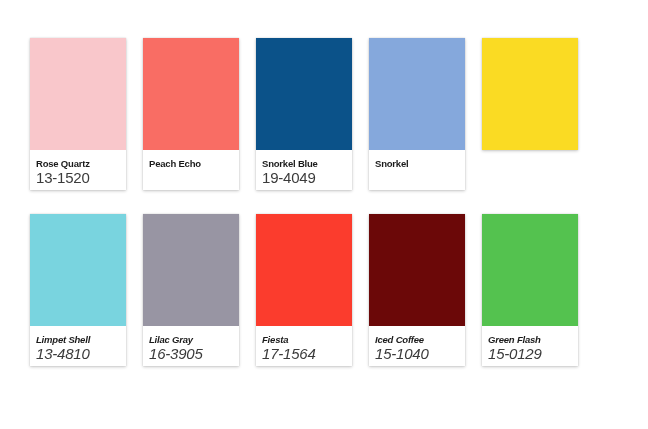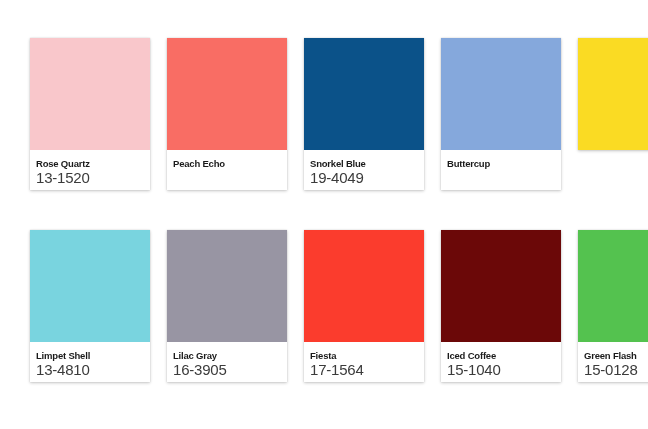--- a/index.html
+++ b/index.html
@@ -22,24 +22,25 @@
     padding: 38px 30px 0 30px;
   }
   .swatch-row {
     display: flex;
     flex-direction: row;
     justify-content: flex-start;
     align-items: flex-start;
     gap: 17px;
   }
   .swatch-row.row-bottom {
-    margin-top: 40px;
+    margin-top: 24px;
+    font-style: italic;
   }
   .swatch-card {
-    width: 120px;
+    width: 96px;
     background: #fdba74;
     box-shadow: 0 1px 3px rgba(0,0,0,0.22), 0 0 1px rgba(0,0,0,0.16);
     display: flex;
     flex-direction: column;
     flex: 0 0 auto;
   }
   .swatch-color {
     width: 100%;
     height: 112px;
     display: block;
@@ -94,21 +95,21 @@
       <div class="swatch-color" style="background-color: rgb(11, 82, 137);"></div>
       <div class="swatch-info">
         <div class="swatch-name">Snorkel Blue</div>
         <div class="swatch-code">19-4049</div>
       </div>
     </div>
 
     <div class="swatch-card">
       <div class="swatch-color" style="background-color: rgb(133, 168, 220);"></div>
       <div class="swatch-info">
-        <div class="swatch-name">Buttercup</div>
+        <div class="swatch-name">Snorkel</div>
       </div>
     </div>
 
     <div class="swatch-card">
       <div class="swatch-color" style="background-color: rgb(250, 219, 35);"></div>
     </div>
 
   </div>
 
   <div class="swatch-row row-bottom">
@@ -142,19 +143,19 @@
       <div class="swatch-info">
         <div class="swatch-name">Iced Coffee</div>
         <div class="swatch-code">15-1040</div>
       </div>
     </div>
 
     <div class="swatch-card">
       <div class="swatch-color" style="background-color: rgb(84, 194, 79);"></div>
       <div class="swatch-info">
         <div class="swatch-name">Green Flash</div>
-        <div class="swatch-code">15-0128</div>
+        <div class="swatch-code">15-0129</div>
       </div>
     </div>
 
   </div>
 
 </div>
 
 </body></html>

